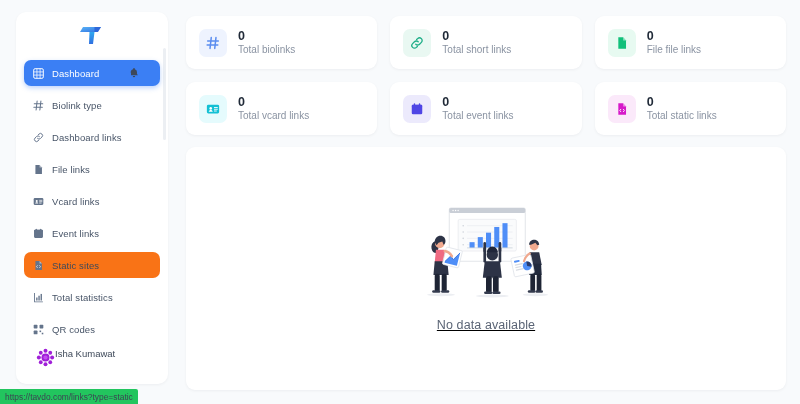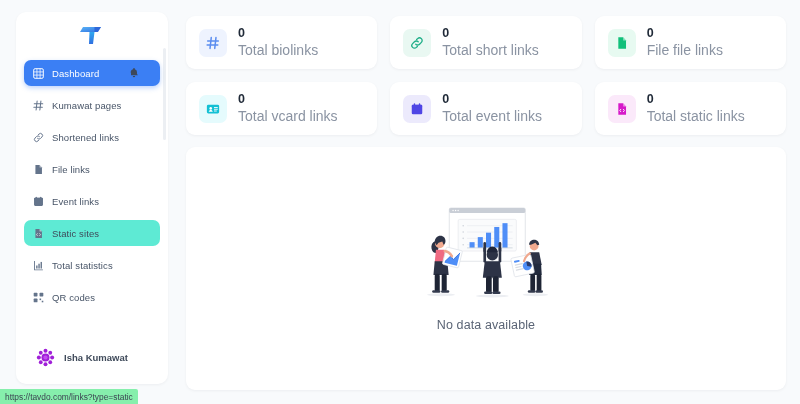--- a/index.html
+++ b/index.html
@@ -61,33 +61,31 @@
     color: #64748b;
   }
   .nav-item .nico svg { width: 11px; height: 11px; display:block; }
   .nav-item.active {
     background: #3b7ff4;
     color: #ffffff;
     box-shadow: 0 2px 5px rgba(59,127,244,.35);
   }
   .nav-item.active .nico { color: #ffffff; }
   .nav-item.selected {
-    background: #5eead4;
+    background: #f97316;
     color: #3f4a5a;
   }
 
   .user-row {
-    display: flex; align-items: center;
-    gap: 9px;
+    display: flex; align-items: flex-start;
     padding: 0 8px 0 12px;
     height: 34px;
     margin: 0 8px 10px 8px;
     border-radius: 8px;
     cursor: pointer;
-    font-weight: bold;
   }
   .avatar {
     width: 19px; height: 19px;
     flex: 0 0 19px;
     display:block;
   }
   .user-name {
     font-size: 9.5px;
     color: #3f4a5a;
     white-space: nowrap;
@@ -144,56 +142,57 @@
   }
   .stat-ico svg { width: 14px; height: 14px; display:block; }
   .stat-text { display:flex; flex-direction: column; gap: 1px; min-width:0; }
   .stat-value {
     font-size: 12.5px;
     font-weight: bold;
     color: #1f2937;
     line-height: 1.1;
   }
   .stat-label {
-    font-size: 14px;
+    font-size: 10px;
     color: #8a93a2;
     white-space: nowrap;
   }
 
   .chart-panel {
     flex: 1 1 auto;
     background: #ffffff;
     border-radius: 9px;
     box-shadow: 0 1px 3px rgba(16,24,40,.05);
     display: flex;
     flex-direction: column;
     align-items: center;
     justify-content: center;
     padding: 12px 0 14px 0;
     min-height: 0;
+    text-decoration: underline;
   }
   .empty-ill { width: 152px; height: 108px; display:block; }
   .empty-title {
     margin-top: 6px;
     font-size: 12.5px;
     color: #5a6475;
     letter-spacing: .1px;
   }
   .empty-sub {
     margin-top: 5px;
     font-size: 8.4px;
     color: #9aa2b1;
   }
 
   
   .statusbar {
     position: absolute;
     left: 0; bottom: 0;
     height: 15px;
-    background: #86efac;
+    background: #22c55e;
     color: #3c4452;
     font-size: 8.4px;
     display: flex; align-items: center;
     padding: 0 5px;
     border-top-right-radius: 2px;
     white-space: nowrap;
     z-index: 20;
   }
 </style>
 </head>
@@ -234,43 +233,54 @@
         </span>
         <span>Dashboard</span>
       </div>
 
       <div class="nav-item">
         <span class="nico">
           <svg viewBox="0 0 16 16" fill="none" stroke="currentColor" stroke-width="1.5" stroke-linecap="round">
               <path d="M6 1.5 4.5 14.5M11.5 1.5 10 14.5M1.8 5.5h12.4M1.2 10.5h12.4"></path>
             </svg>
         </span>
-        <span>Kumawat pages</span>
+        <span>Biolink type</span>
       </div>
 
       <div class="nav-item">
         <span class="nico">
           <svg viewBox="0 0 16 16" fill="none" stroke="currentColor" stroke-width="1.4" stroke-linecap="round">
               <path d="M6.6 9.4a3 3 0 0 0 4.3 0l2.1-2.1a3 3 0 0 0-4.3-4.3L7.6 4.1"></path>
               <path d="M9.4 6.6a3 3 0 0 0-4.3 0L3 8.7a3 3 0 0 0 4.3 4.3l1.1-1.1"></path>
             </svg>
         </span>
-        <span>Shortened links</span>
+        <span>Dashboard links</span>
       </div>
 
       <div class="nav-item">
         <span class="nico">
           <svg viewBox="0 0 16 16" fill="currentColor">
               <path d="M3.5 1.5h6L13 5v9.5H3.5z"></path>
               <path d="M9.5 1.5 13 5h-3.5z" fill="#ffffff" opacity=".55"></path>
             </svg>
         </span>
         <span>File links</span>
       </div>
 
+      <div class="nav-item">
+        <span class="nico">
+          <svg viewBox="0 0 16 16" fill="currentColor">
+              <rect x="1" y="3" width="14" height="10" rx="1.6"></rect>
+              <circle cx="5.4" cy="7.3" r="1.5" fill="#fff"></circle>
+              <path d="M3.1 11c.3-1.3 1.2-2 2.3-2s2 .7 2.3 2z" fill="#fff"></path>
+              <path d="M9.6 6.3h3.4M9.6 8.3h3.4M9.6 10.3h2.3" stroke="#fff" stroke-width="1" stroke-linecap="round"></path>
+            </svg>
+        </span>
+        <span>Vcard links</span>
+      </div>
 
       <div class="nav-item">
         <span class="nico">
           <svg viewBox="0 0 16 16" fill="currentColor">
               <rect x="1.5" y="2.5" width="13" height="12" rx="1.6"></rect>
               <rect x="1.5" y="2.5" width="13" height="3.4" rx="1.6" opacity=".75"></rect>
               <rect x="4" y="1" width="1.6" height="3" rx=".8"></rect>
               <rect x="10.4" y="1" width="1.6" height="3" rx=".8"></rect>
             </svg>
         </span>

